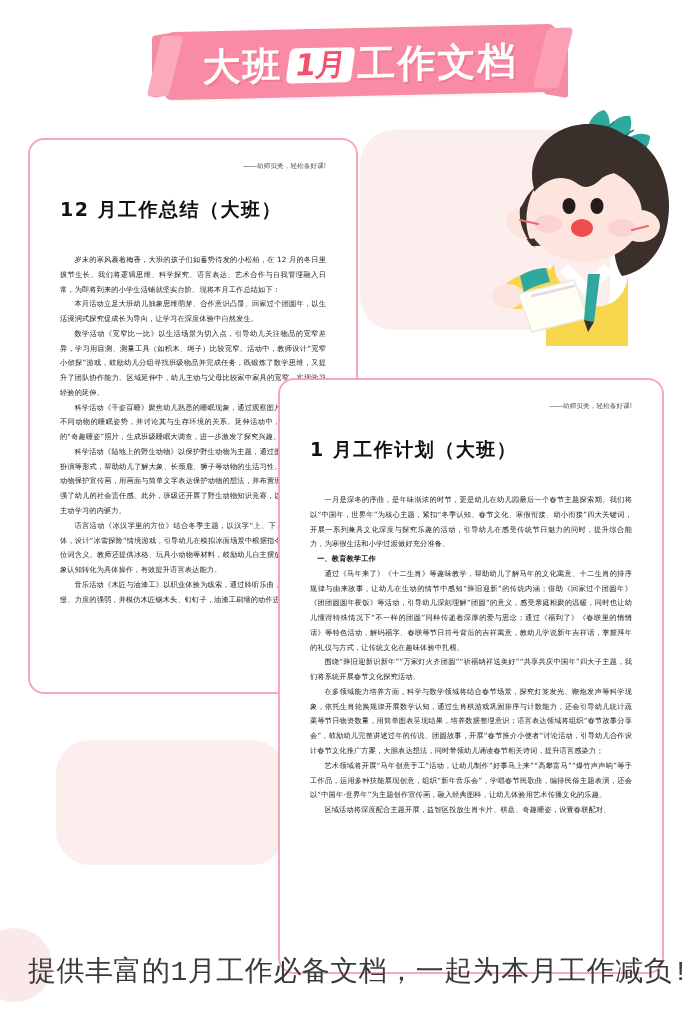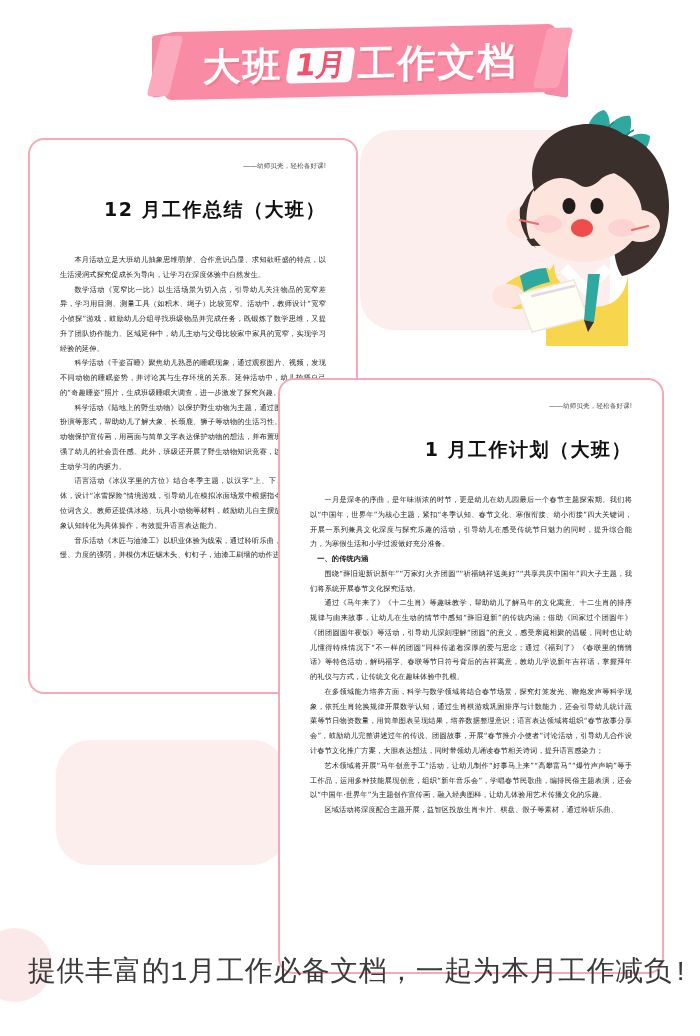--- a/index.html
+++ b/index.html
@@ -62,21 +62,21 @@
     position:absolute; background:#ffffff;
     border:2px solid #f7a8b8; border-radius:16px;
     overflow:hidden;
   }
   .doc-inner { padding:22px 30px 18px 30px; }
   .doc-kicker {
     text-align:right; font-size:6.5px; color:#444;
     letter-spacing:0.2px; margin-bottom:26px;
   }
   .doc-title {
-    text-align:right; font-size:19px; font-weight:bold; color:#111;
+    text-align:left; font-size:19px; font-weight:bold; color:#111;
     letter-spacing:1.5px; margin-bottom:30px;
     font-family:"DejaVu Sans","Liberation Sans",sans-serif;
   }
   .doc-body p {
     font-size:7.2px; color:#1a1a1a; line-height:2.05;
     text-align:justify; text-indent:2em;
     letter-spacing:0.15px;
     font-family:"DejaVu Sans","Liberation Sans",sans-serif;
   }
   .doc-body p.h { font-weight:bold; text-indent:1em; }
@@ -113,21 +113,22 @@
       <span id="banner-month">1月</span>
       <span class="btxt">工作文档</span>
     </div>
   </div>
 
   <div class="doc" id="doc1">
     <div class="doc-inner">
       <div class="doc-kicker">——幼师贝壳，轻松备好课!</div>
       <div class="doc-title">12 月工作总结（大班）</div>
       <div class="doc-body">
-        <p>本月活动立足大班幼儿抽象思维萌芽、合作意识凸显、求知欲旺盛的特点，以生活浸润式探究促成长为导向，让学习在深度体验中自然发生。</p>
+        <p>岁末的寒风裹着梅香，大班的孩子们如蓄势待发的小松柏，在 12 月的冬日里拔节生长。我们将逻辑思维、科学探究、语言表达、艺术合作与自我管理融入日常，为即将到来的小学生活铺就坚实台阶。现将本月工作总结如下：</p>
+        <p>本月活动立足大班幼儿抽象思维萌芽、合作意识凸显、回家过个团圆年，以生活浸润式探究促成长为导向，让学习在深度体验中自然发生。</p>
         <p>数学活动《宽窄比一比》以生活场景为切入点，引导幼儿关注物品的宽窄差异，学习用目测、测量工具（如积木、绳子）比较宽窄。活动中，教师设计“宽窄小侦探”游戏，鼓励幼儿分组寻找班级物品并完成任务，既锻炼了数学思维，又提升了团队协作能力。区域延伸中，幼儿主动与父母比较家中家具的宽窄，实现学习经验的延伸。</p>
         <p>科学活动《千姿百睡》聚焦幼儿熟悉的睡眠现象，通过观察图片、视频，发现不同动物的睡眠姿势，并讨论其与生存环境的关系。延伸活动中，幼儿拍摄自己的“奇趣睡姿”照片，生成班级睡眠大调查，进一步激发了探究兴趣。</p>
         <p>科学活动《陆地上的野生动物》以保护野生动物为主题，通过图片观察、角色扮演等形式，帮助幼儿了解大象、长颈鹿、狮子等动物的生活习性。幼儿分组设计动物保护宣传画，用画面与简单文字表达保护动物的想法，并布置班级宣传栏，增强了幼儿的社会责任感。此外，班级还开展了野生动物知识竞赛，以赛促学，形成主动学习的内驱力。</p>
         <p>语言活动《冰汉字里的方位》结合冬季主题，以汉字“上、下、前、后”为载体，设计“冰雪探险”情境游戏，引导幼儿在模拟冰面场景中根据指令移动，理解方位词含义。教师还提供冰格、玩具小动物等材料，鼓励幼儿自主摆放并讲述，将抽象认知转化为具体操作，有效提升语言表达能力。</p>
         <p>音乐活动《木匠与油漆工》以职业体验为线索，通过聆听乐曲，感受节奏的快慢、力度的强弱，并模仿木匠锯木头、钉钉子，油漆工刷墙的动作进行律动表演。</p>
       </div>
     </div>
   </div>
 
   <svg id="character" viewBox="0 0 240 300" xmlns="http://www.w3.org/2000/svg">
@@ -185,25 +186,25 @@
 
     <path d="M58 180 C64 176 74 172 84 172 L88 186 C78 188 68 192 62 196 Z" fill="#2fa8a0"></path>
   </svg>
 
   <div class="doc" id="doc2">
     <div class="doc-inner">
       <div class="doc-kicker">——幼师贝壳，轻松备好课!</div>
       <div class="doc-title">1 月工作计划（大班）</div>
       <div class="doc-body">
         <p>一月是深冬的序曲，是年味渐浓的时节，更是幼儿在幼儿园最后一个春节主题探索期。我们将以“中国年，世界年”为核心主题，紧扣“冬季认知、春节文化、寒假衔接、幼小衔接”四大关键词，开展一系列兼具文化深度与探究乐趣的活动，引导幼儿在感受传统节日魅力的同时，提升综合能力，为寒假生活和小学过渡做好充分准备。</p>
-        <p class="h">一、的传统内涵</p>
+        <p class="h">一、教育教学工作</p>
+        <p>通过《马年来了》《十二生肖》等趣味教学，帮助幼儿了解马年的文化寓意、十二生肖的排序规律与由来故事，让幼儿在生动的情节中感知“辞旧迎新”的传统内涵；借助《回家过个团圆年》《团团圆圆年夜饭》等活动，引导幼儿深刻理解“团圆”的意义，感受亲庭相聚的温暖，同时也让幼儿懂得特殊情况下“不一样的团圆”同样传递着深厚的爱与思念；通过《福到了》《春联里的悄悄话》等特色活动，解码福字、春联等节日符号背后的吉祥寓意，教幼儿学说新年吉祥话，掌握拜年的礼仪与方式，让传统文化在趣味体验中扎根。</p>
         <p>围绕“辞旧迎新识新年”“万家灯火齐团圆”“祈福纳祥送美好”“共享共庆中国年”四大子主题，我们将系统开展春节文化探究活动。</p>
-        <p>通过《马年来了》《十二生肖》等趣味教学，帮助幼儿了解马年的文化寓意、十二生肖的排序规律与由来故事，让幼儿在生动的情节中感知“辞旧迎新”的传统内涵；借助《回家过个团圆年》《团团圆圆年夜饭》等活动，引导幼儿深刻理解“团圆”的意义，感受亲庭相聚的温暖，同时也让幼儿懂得特殊情况下“不一样的团圆”同样传递着深厚的爱与思念；通过《福到了》《春联里的悄悄话》等特色活动，解码福字、春联等节日符号背后的吉祥寓意，教幼儿学说新年吉祥话，掌握拜年的礼仪与方式，让传统文化在趣味体验中扎根。</p>
         <p>在多领域能力培养方面，科学与数学领域将结合春节场景，探究灯笼发光、鞭炮发声等科学现象，依托生肖轮换规律开展数学认知，通过生肖棋游戏巩固排序与计数能力，还会引导幼儿统计蔬菜等节日物资数量，用简单图表呈现结果，培养数据整理意识；语言表达领域将组织“春节故事分享会”，鼓励幼儿完整讲述过年的传说、团圆故事，开展“春节推介小使者”讨论活动，引导幼儿合作设计春节文化推广方案，大胆表达想法，同时带领幼儿诵读春节相关诗词，提升语言感染力；</p>
         <p>艺术领域将开展“马年创意手工”活动，让幼儿制作“好事马上来”“高攀富马”“爆竹声声响”等手工作品，运用多种技能展现创意，组织“新年音乐会”，学唱春节民歌曲，编排民俗主题表演，还会以“中国年·世界年”为主题创作宣传画，融入经典图样，让幼儿体验用艺术传播文化的乐趣。</p>
-        <p>区域活动将深度配合主题开展，益智区投放生肖卡片、棋盘、骰子等素材，通过聆听乐曲、</p>
+        <p>区域活动将深度配合主题开展，益智区投放生肖卡片、棋盘、奇趣睡姿，设置春联配对、</p>
       </div>
     </div>
   </div>
 
   <div id="footer-text">提供丰富的1月工作必备文档，一起为本月工作减负!</div>
 
 </div>
 
 </body></html>

